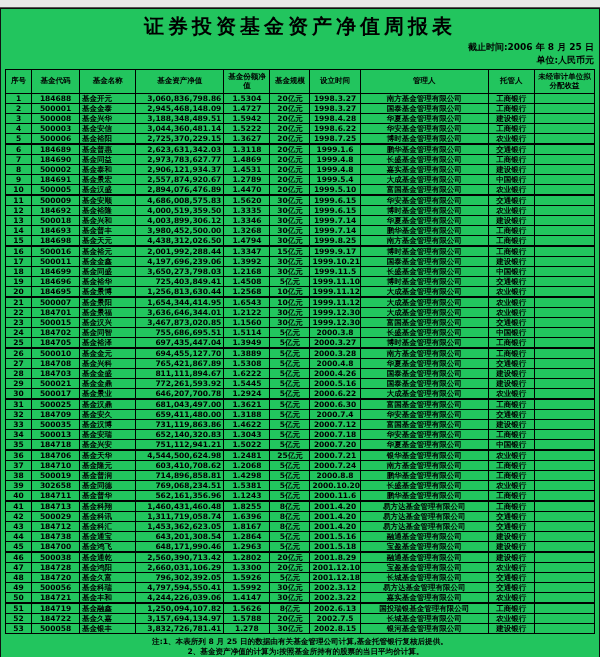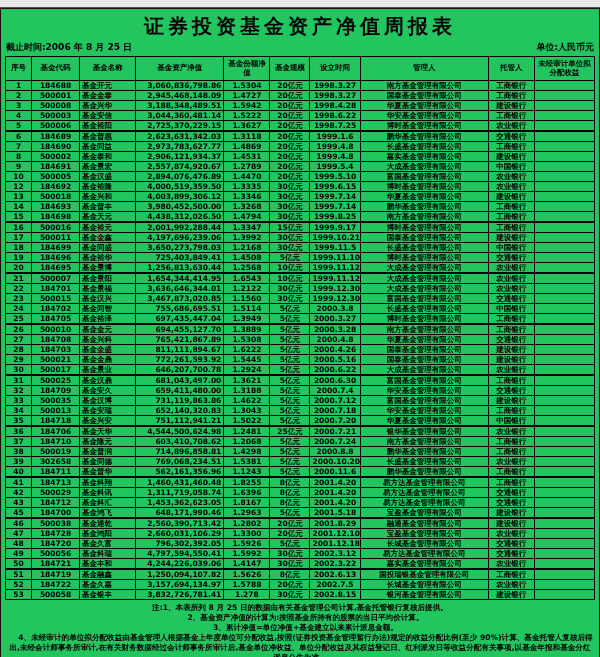--- a/index.html
+++ b/index.html
@@ -22,20 +22,21 @@
     letter-spacing:4px;
     padding-top:1px;
   }
   .meta-row{
     display:flex;
     justify-content:space-between;
     align-items:flex-end;
     font-size:9px;
     font-weight:bold;
     margin:1px 1px 2px 1px;
+    flex-direction:column;
   }
   table.report{
     width:100%;
     border-collapse:collapse;
     table-layout:fixed;
     font-size:7.5px;
     font-weight:bold;
     border-radius:26px;
   }
   table.report th, table.report td{
@@ -223,20 +224,32 @@
           <td class="al-c">500005</td>
           <td class="al-l">基金汉盛</td>
           <td class="al-r">2,894,076,476.89</td>
           <td class="al-c">1.4470</td>
           <td class="al-c">20亿元</td>
           <td class="al-c">1999.5.10</td>
           <td class="al-c">富国基金管理有限公司</td>
           <td class="al-c">农业银行</td>
           <td class="al-c"></td>
         </tr>
+        <tr class="group-start">
+          <td class="al-c">11</td>
+          <td class="al-c">500009</td>
+          <td class="al-l">基金安顺</td>
+          <td class="al-r">4,686,008,575.83</td>
+          <td class="al-c">1.5620</td>
+          <td class="al-c">30亿元</td>
+          <td class="al-c">1999.6.15</td>
+          <td class="al-c">华安基金管理有限公司</td>
+          <td class="al-c">交通银行</td>
+          <td class="al-c"></td>
+        </tr>
         <tr>
           <td class="al-c">12</td>
           <td class="al-c">184692</td>
           <td class="al-l">基金裕隆</td>
           <td class="al-r">4,000,519,359.50</td>
           <td class="al-c">1.3335</td>
           <td class="al-c">30亿元</td>
           <td class="al-c">1999.6.15</td>
           <td class="al-c">博时基金管理有限公司</td>
           <td class="al-c">农业银行</td>
@@ -605,20 +618,32 @@
         <tr>
           <td class="al-c">43</td>
           <td class="al-c">184712</td>
           <td class="al-l">基金科汇</td>
           <td class="al-r">1,453,362,623.05</td>
           <td class="al-c">1.8167</td>
           <td class="al-c">8亿元</td>
           <td class="al-c">2001.4.20</td>
           <td class="al-c">易方达基金管理有限公司</td>
           <td class="al-c">交通银行</td>
+          <td class="al-c"></td>
+        </tr>
+        <tr>
+          <td class="al-c">44</td>
+          <td class="al-c">184738</td>
+          <td class="al-l">基金通宝</td>
+          <td class="al-r">643,201,308.54</td>
+          <td class="al-c">1.2864</td>
+          <td class="al-c">5亿元</td>
+          <td class="al-c">2001.5.16</td>
+          <td class="al-c">融通基金管理有限公司</td>
+          <td class="al-c">建设银行</td>
           <td class="al-c"></td>
         </tr>
         <tr>
           <td class="al-c">45</td>
           <td class="al-c">184700</td>
           <td class="al-l">基金鸿飞</td>
           <td class="al-r">648,171,990.46</td>
           <td class="al-c">1.2963</td>
           <td class="al-c">5亿元</td>
           <td class="al-c">2001.5.18</td>

